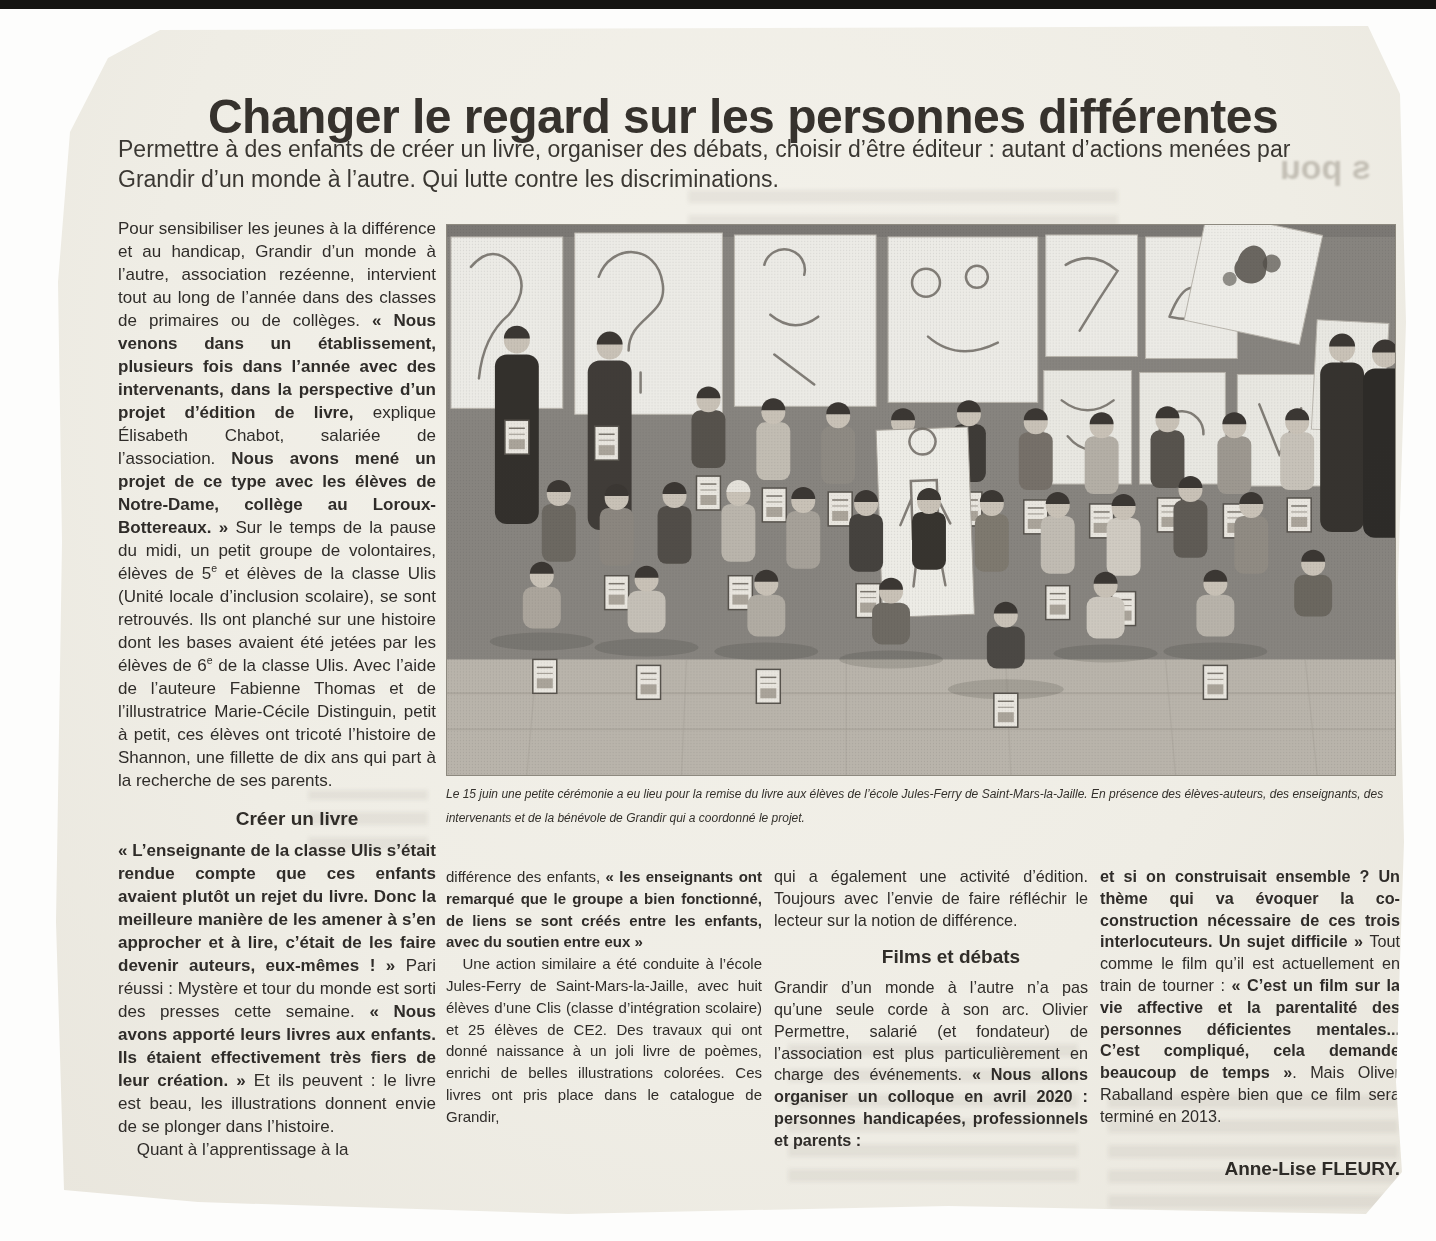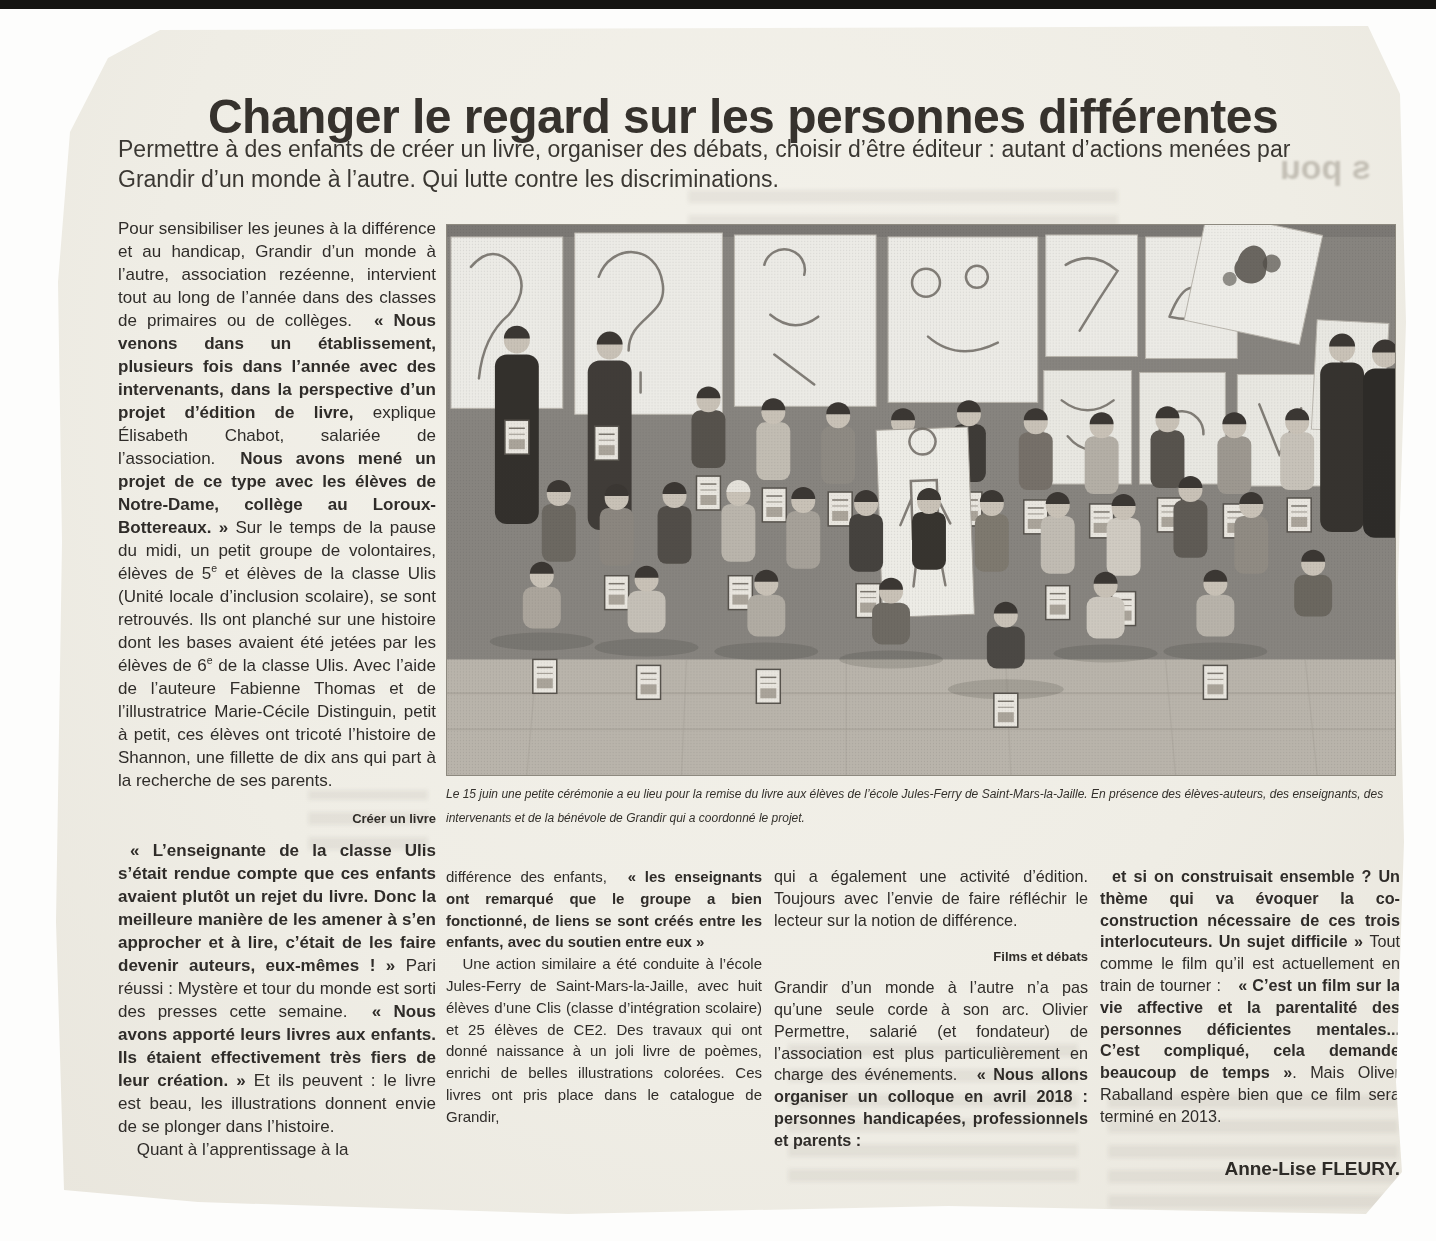--- a/index.html
+++ b/index.html
@@ -26,26 +26,26 @@
     position:absolute;left:70px;top:112px;width:1235px;
     font-size:23px;line-height:30px;color:#3a3732;
   }
   .col{position:absolute;text-align:justify;}
   .col-1{left:70px;top:195px;width:318px;font-size:17px;line-height:23px;}
   .col-2{left:398px;top:844px;width:316px;font-size:15px;line-height:21.8px;}
   .col-3{left:726px;top:844px;width:314px;font-size:16.2px;line-height:21.8px;}
   .col-4{left:1052px;top:844px;width:300px;font-size:16.2px;line-height:21.8px;}
   .para{margin:0;}
   .para.indent{text-indent:1.1em;}
-  .b{font-weight:bold;margin-left:12px;}
+  .b{font-weight:bold;}
   .i{}
   sup{font-size:0.62em;line-height:0;}
   h3.col-heading{
-    font-size:13px;font-weight:bold;color:#302d29;
-    margin:15px 0 9px 40px;text-align:right;
+    font-size:19px;font-weight:bold;color:#302d29;
+    margin:15px 0 9px 40px;text-align:center;
   }
   .photo-frame{
     position:absolute;left:398px;top:202px;width:950px;height:552px;
     border:1px solid #8d897f;box-sizing:border-box;background:#87847f;
   }
   .photo-frame svg{display:block;width:100%;height:100%;}
   .caption{
     position:absolute;left:398px;top:760px;width:950px;
     font-style:italic;font-size:12px;line-height:24px;color:#33302b;
     text-align:left;
@@ -279,21 +279,21 @@
 
   <div class="caption">Le 15 juin une petite cérémonie a eu lieu pour la remise du livre aux élèves de l’école Jules-Ferry de Saint-Mars-la-Jaille. En présence des élèves-auteurs, des enseignants, des intervenants et de la bénévole de Grandir qui a coordonné le projet.</div>
 
   <div class="col col-2">
       <p class="para"><span>différence des enfants, </span><span class="b">« les enseignants ont remarqué que le groupe a bien fonctionné, de liens se sont créés entre les enfants, avec du soutien entre eux »</span></p>
       <p class="para indent"><span>Une action similaire a été conduite à l’école Jules-Ferry de Saint-Mars-la-Jaille, avec huit élèves d’une Clis (classe d’intégration scolaire) et 25 élèves de CE2. Des travaux qui ont donné naissance à un joli livre de poèmes, enrichi de belles illustrations colorées. Ces livres ont pris place dans le catalogue de Grandir,</span></p>
     </div>
   <div class="col col-3">
       <p class="para"><span>qui a également une activité d’édition. Toujours avec l’envie de faire réfléchir le lecteur sur la notion de différence.</span></p>
       <h3 class="col-heading"><span>Films et débats</span></h3>
-      <p class="para"><span>Grandir d’un monde à l’autre n’a pas qu’une seule corde à son arc. Olivier Permettre, salarié (et fondateur) de l’association est plus particulièrement en charge des événements. </span><span class="b">« Nous allons organiser un colloque en avril 2018 : personnes handicapées, professionnels et parents :</span></p>
+      <p class="para"><span>Grandir d’un monde à l’autre n’a pas qu’une seule corde à son arc. Olivier Permettre, salarié (et fondateur) de l’association est plus particulièrement en charge des événements. </span><span class="b">« Nous allons organiser un colloque en avril 2020 : personnes handicapées, professionnels et parents :</span></p>
     </div>
   <div class="col col-4">
     <div>
         <p class="para"><span class="b">et si on construisait ensemble ? Un thème qui va évoquer la co-construction nécessaire de ces trois interlocuteurs. Un sujet difficile » </span><span>Tout comme le film qu’il est actuellement en train de tourner : </span><span class="b">« C’est un film sur la vie affective et la parentalité des personnes déficientes mentales... C’est compliqué, cela demande beaucoup de temps »</span><span>. Mais Oliver Raballand espère bien que ce film sera terminé en 2013.</span></p>
       </div>
     <div class="byline">Anne-Lise FLEURY.</div>
   </div>
 
 </div>
 

